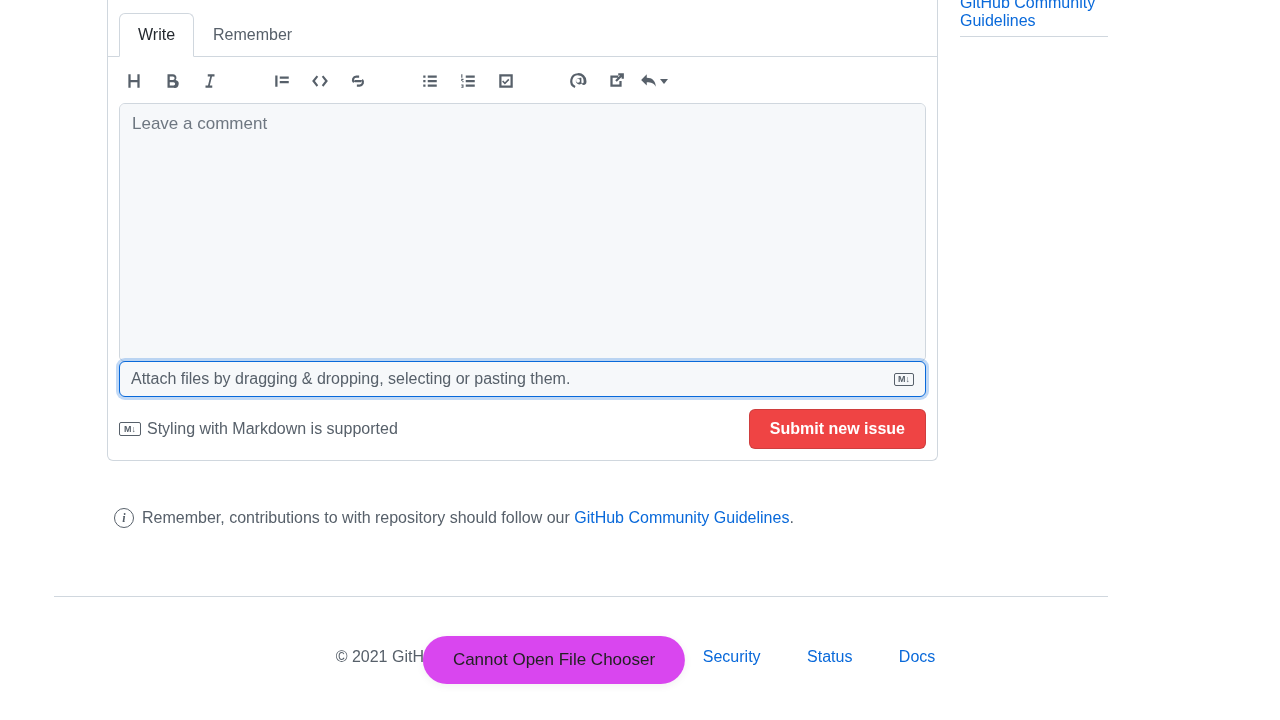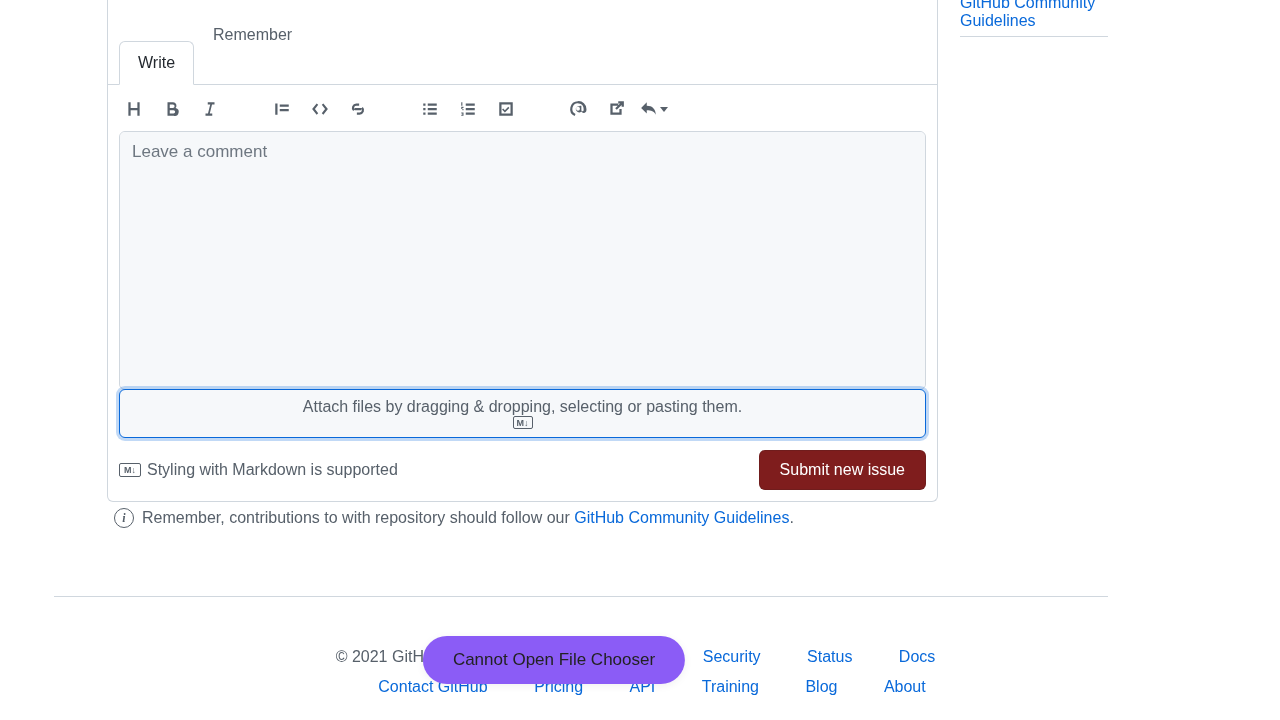--- a/index.html
+++ b/index.html
@@ -56,21 +56,20 @@
     border-bottom: none;
     border-radius: 6px 6px 0 0;
     position: relative;
     bottom: -1px;
   }
   .tab.active {
     color: #24292f;
     background: #fff;
     border-color: #d0d7de;
     border-bottom: 1px solid #fff;
-    margin-top: 28px;
   }
   .toolbar {
     display: flex;
     align-items: center;
     gap: 8px;
     padding: 10px 12px 8px 12px;
   }
   .tool-group { display: flex; gap: 10px; }
   .tool-gap { width: 28px; }
   .tool {
@@ -109,39 +108,38 @@
     box-shadow: 0 0 0 3px rgba(9,105,218,0.25);
     border-radius: 6px;
     background: #f6f8fa;
     display: flex;
     align-items: center;
     justify-content: space-between;
     padding: 8px 11px;
     font-size: 16px;
     color: #57606a;
     margin-top: -1px;
-    flex-direction: column;
   }
   .bottom-row {
     display: flex;
     justify-content: space-between;
     align-items: center;
     padding: 12px 11px 11px 11px;
   }
   .md-support {
     display: flex;
     align-items: center;
     gap: 6px;
     font-size: 16px;
     color: #57606a;
   }
   .submit-btn {
-    background: #7f1d1d;
+    background: #ef4444;
     color: #fff;
-    font-weight: 400;
+    font-weight: 700;
     font-size: 16px;
     padding: 10px 20px;
     border: 1px solid rgba(27,31,36,0.15);
     border-radius: 6px;
     cursor: pointer;
   }
   .reminder {
     position: absolute;
     top: 508px;
     left: 114px;
@@ -168,21 +166,21 @@
     font-size: 16px;
     color: #57606a;
   }
   .footer-row { margin-bottom: 12px; }
   .footer a { color: #0969da; text-decoration: none; margin: 0 9px; padding-left: 24px; }
   .toast {
     position: absolute;
     top: 636px;
     left: 50%;
     transform: translateX(-50%);
-    background: #8b5cf6;
+    background: #d946ef;
     color: #222;
     padding: 14px 30px;
     border-radius: 26px;
     font-size: 17px;
     box-shadow: 0 2px 8px rgba(0,0,0,0.06);
   }
   .md-badge {
     display: inline-flex;
     align-items: center;
     justify-content: center;
@@ -332,25 +330,17 @@
 
   <div class="footer">
     <div class="footer-row">
       <span>© 2021 GitHub, Inc.</span>
       <a href="#">Terms</a>
       <a href="#">Privacy</a>
       <a href="#">Security</a>
       <a href="#">Status</a>
       <a href="#">Docs</a>
     </div>
-    <div class="footer-row">
-      <a href="#">Contact GitHub</a>
-      <a href="#">Pricing</a>
-      <a href="#">API</a>
-      <a href="#">Training</a>
-      <a href="#">Blog</a>
-      <a href="#">About</a>
-    </div>
   </div>
 
   <div class="toast">Cannot Open File Chooser</div>
 
 </div>
 
 </body></html>

